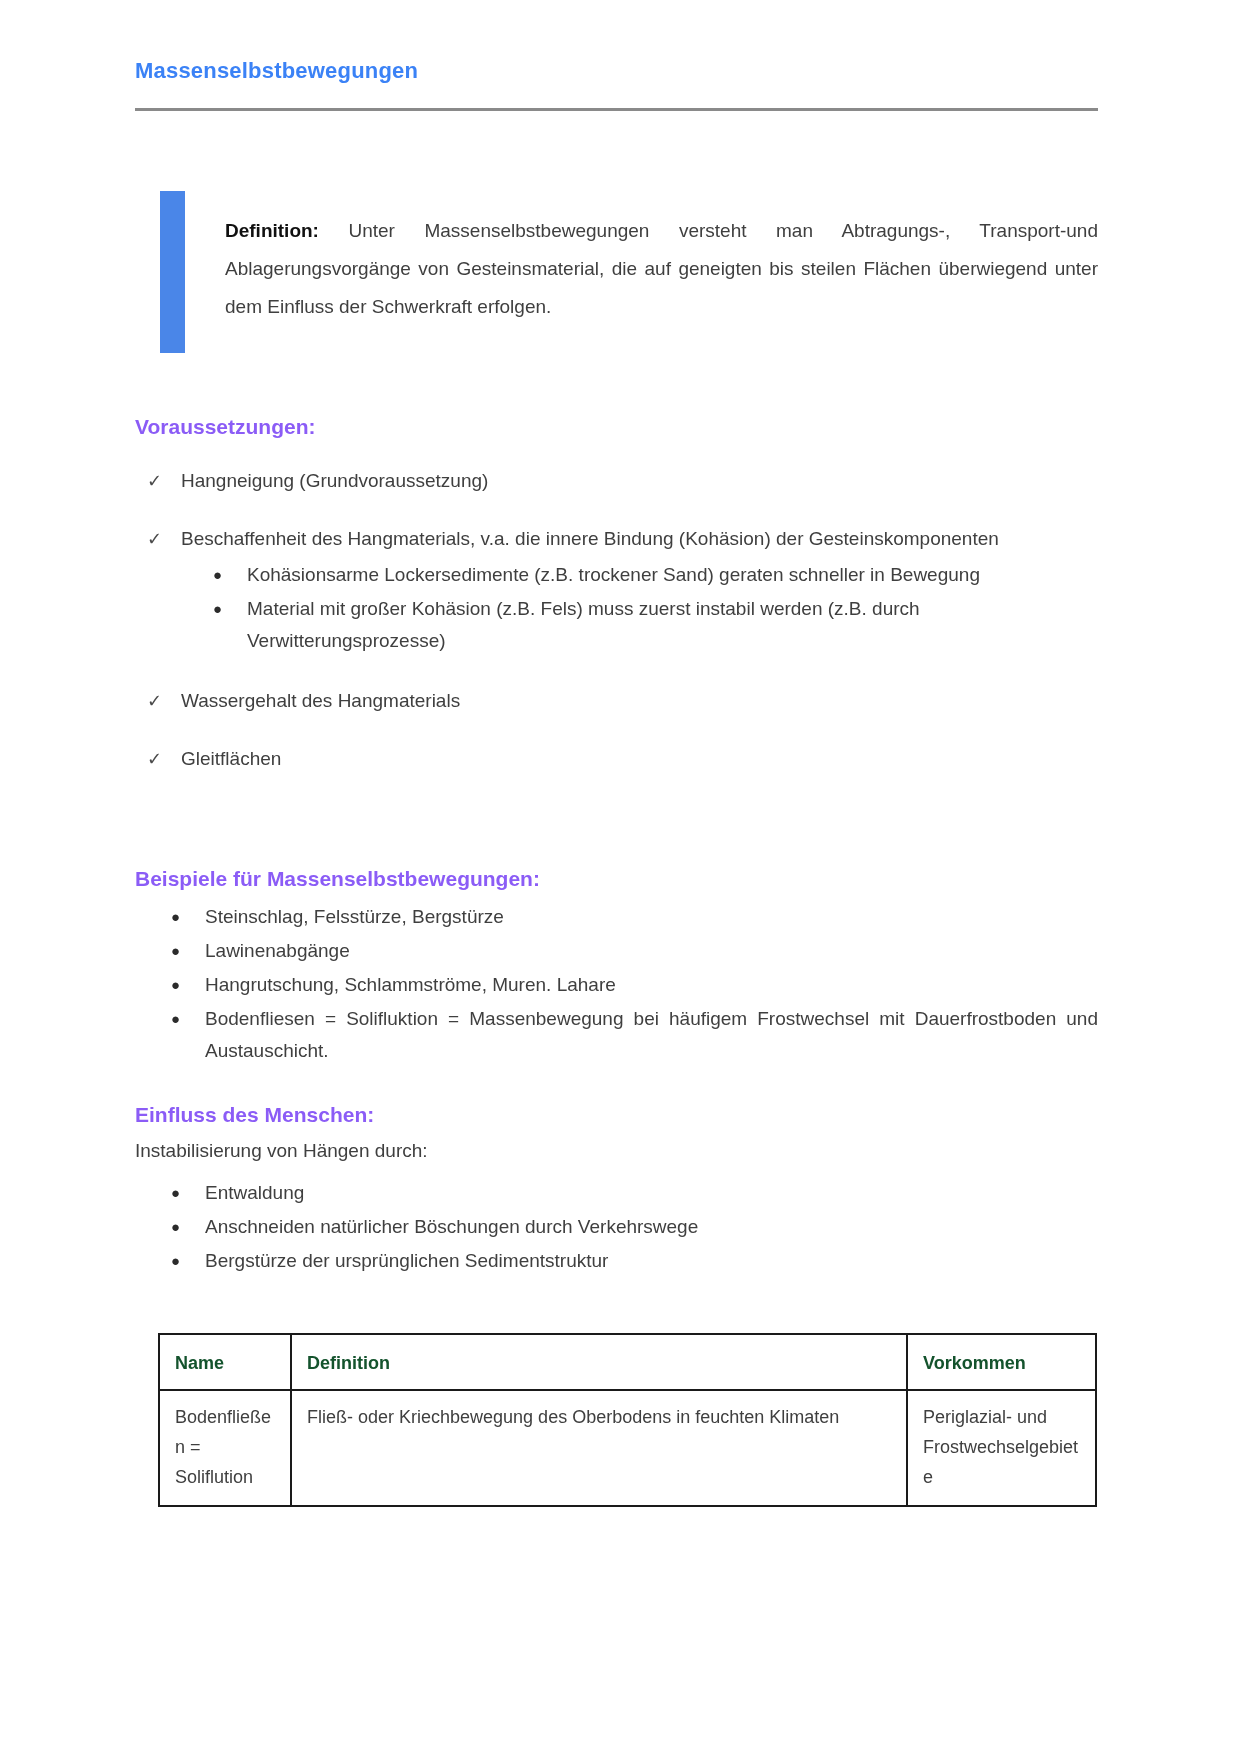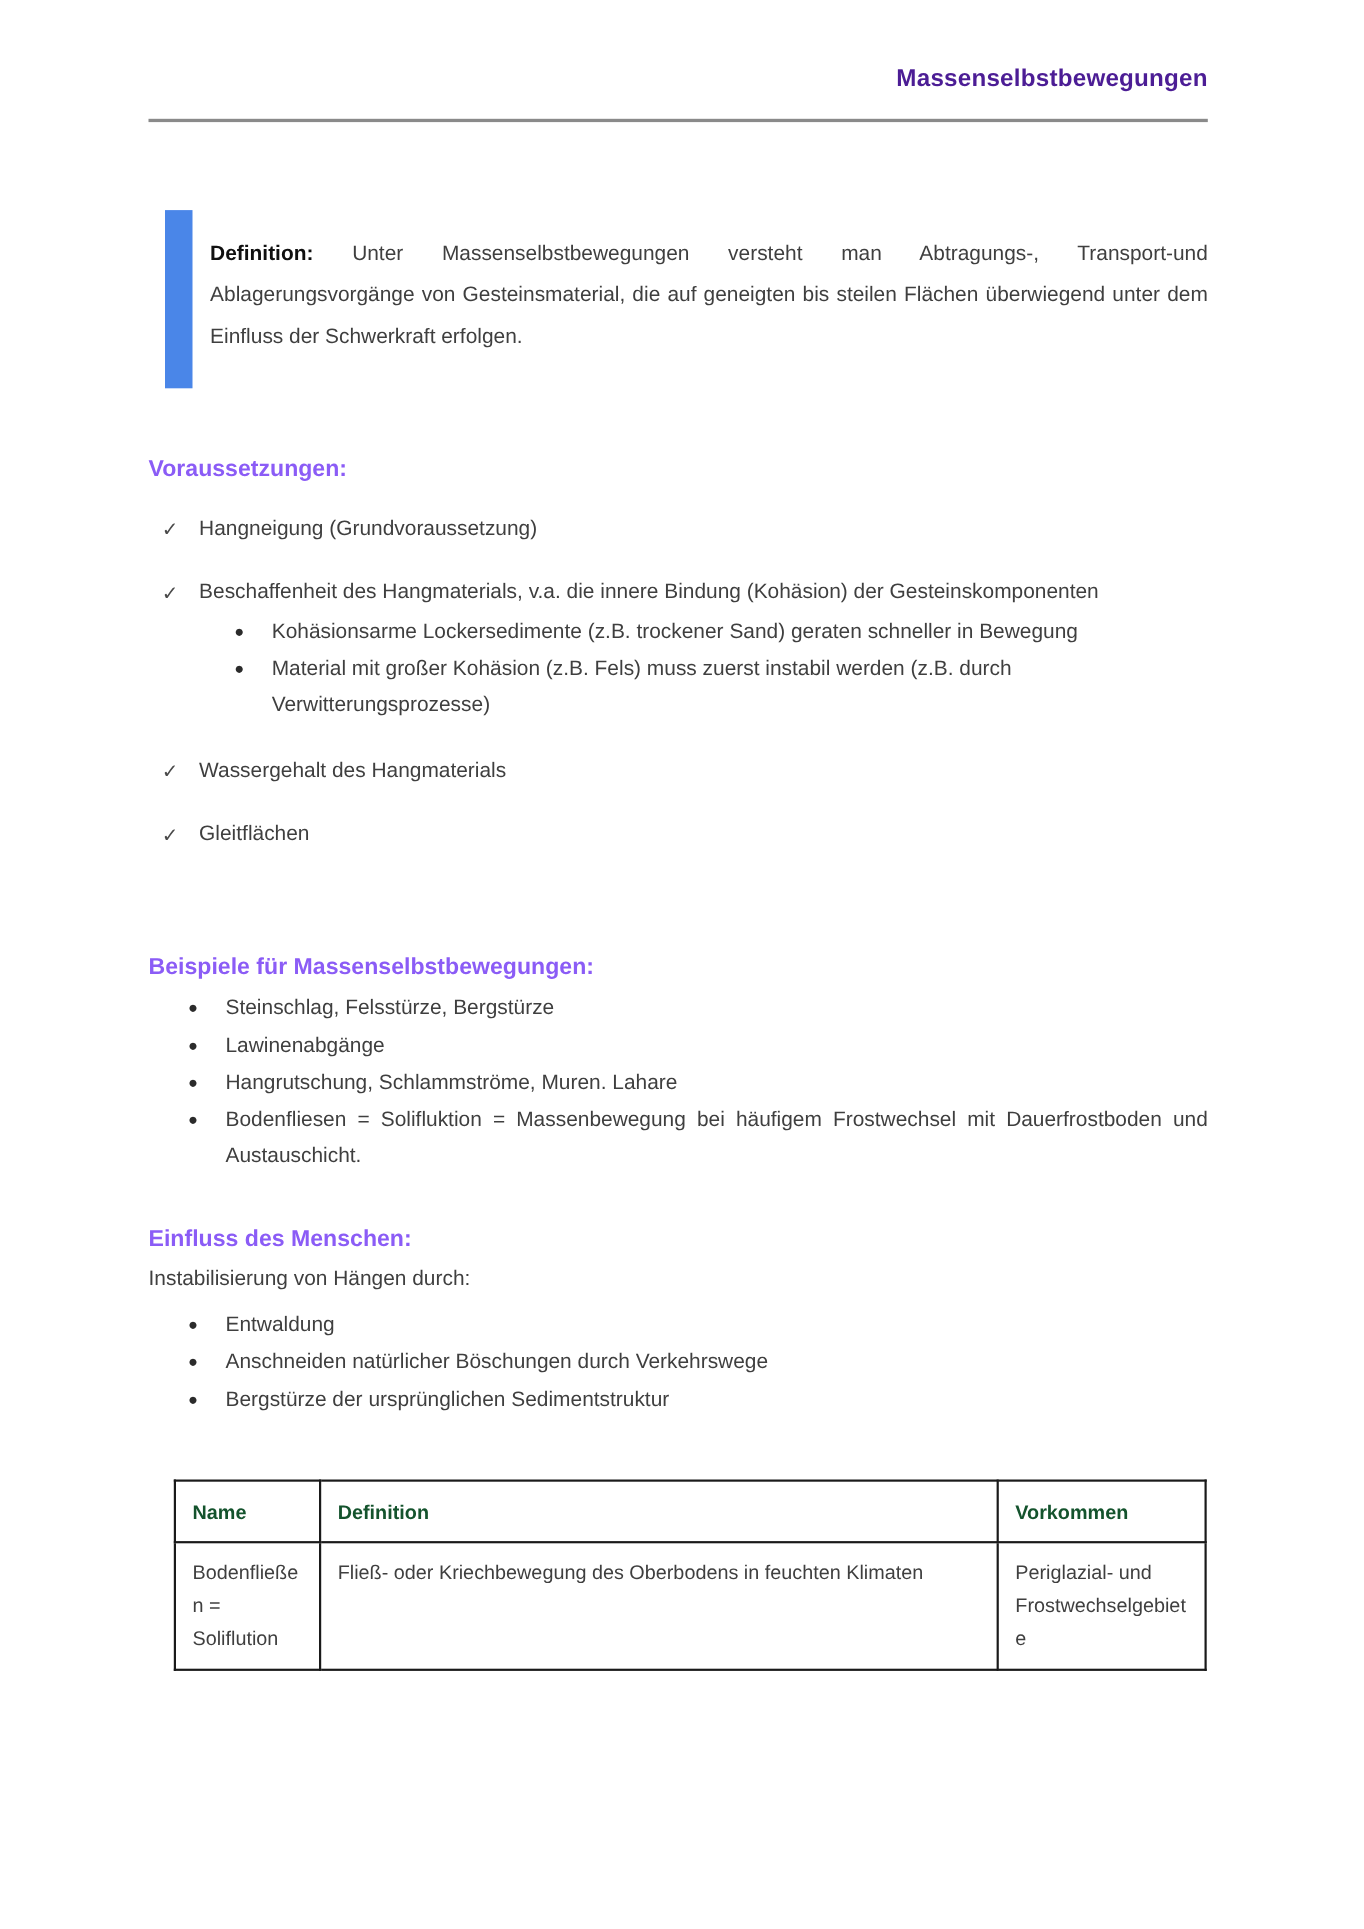--- a/index.html
+++ b/index.html
@@ -19,34 +19,35 @@
     min-height: 1754px;
     padding: 58px 142px 60px 135px;
     box-sizing: border-box;
     background: #ffffff;
   }
   
   .page-title {
     margin: 0;
     font-size: 22px;
     font-weight: bold;
-    color: #4c1d95;
-    text-align: right;
+    color: #3b82f6;
+    text-align: left;
     letter-spacing: 0.2px;
   }
   .title-divider {
     height: 3px;
     background: #8a8a8a;
     margin-top: 24px;
   }
   
   .callout {
     margin-top: 80px;
-    margin-left: 15px;
+    margin-left: 25px;
     display: flex;
+    gap: 24px;
   }
   .callout-bar {
     flex: 0 0 25px;
     background: #4a86e8;
     margin-right: 16px;
   }
   .callout-text {
     flex: 1;
     font-size: 19px;
     line-height: 38px;
@@ -59,21 +60,21 @@
   }
   
   .section-heading {
     margin: 0;
     font-size: 21px;
     font-weight: bold;
     color: #8b5cf6;
   }
   .h-voraussetzungen { margin-top: 62px; }
   .h-beispiele { margin-top: 92px; }
-  .h-einfluss { margin-top: 48px; }
+  .h-einfluss { margin-top: 36px; }
   
   ul.checklist {
     list-style: none;
     margin: 26px 0 0 0;
     padding: 0;
   }
   ul.checklist > li {
     display: flex;
     align-items: flex-start;
     margin-bottom: 26px;

